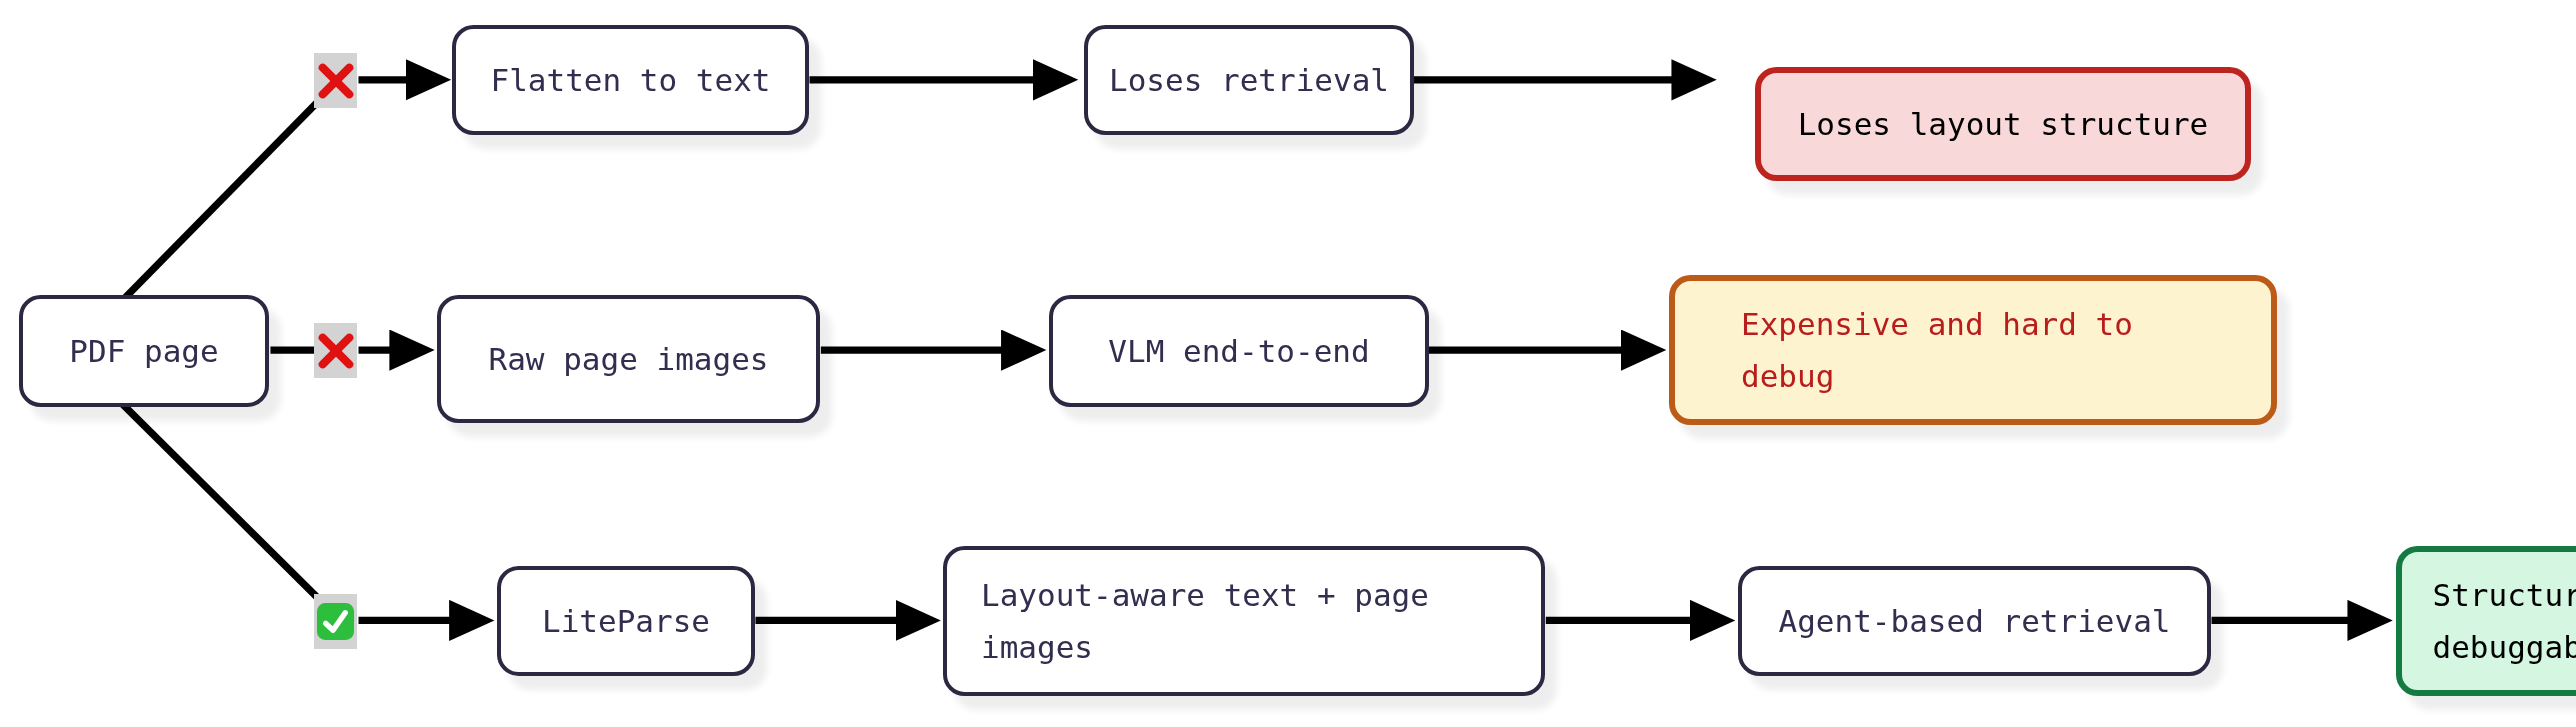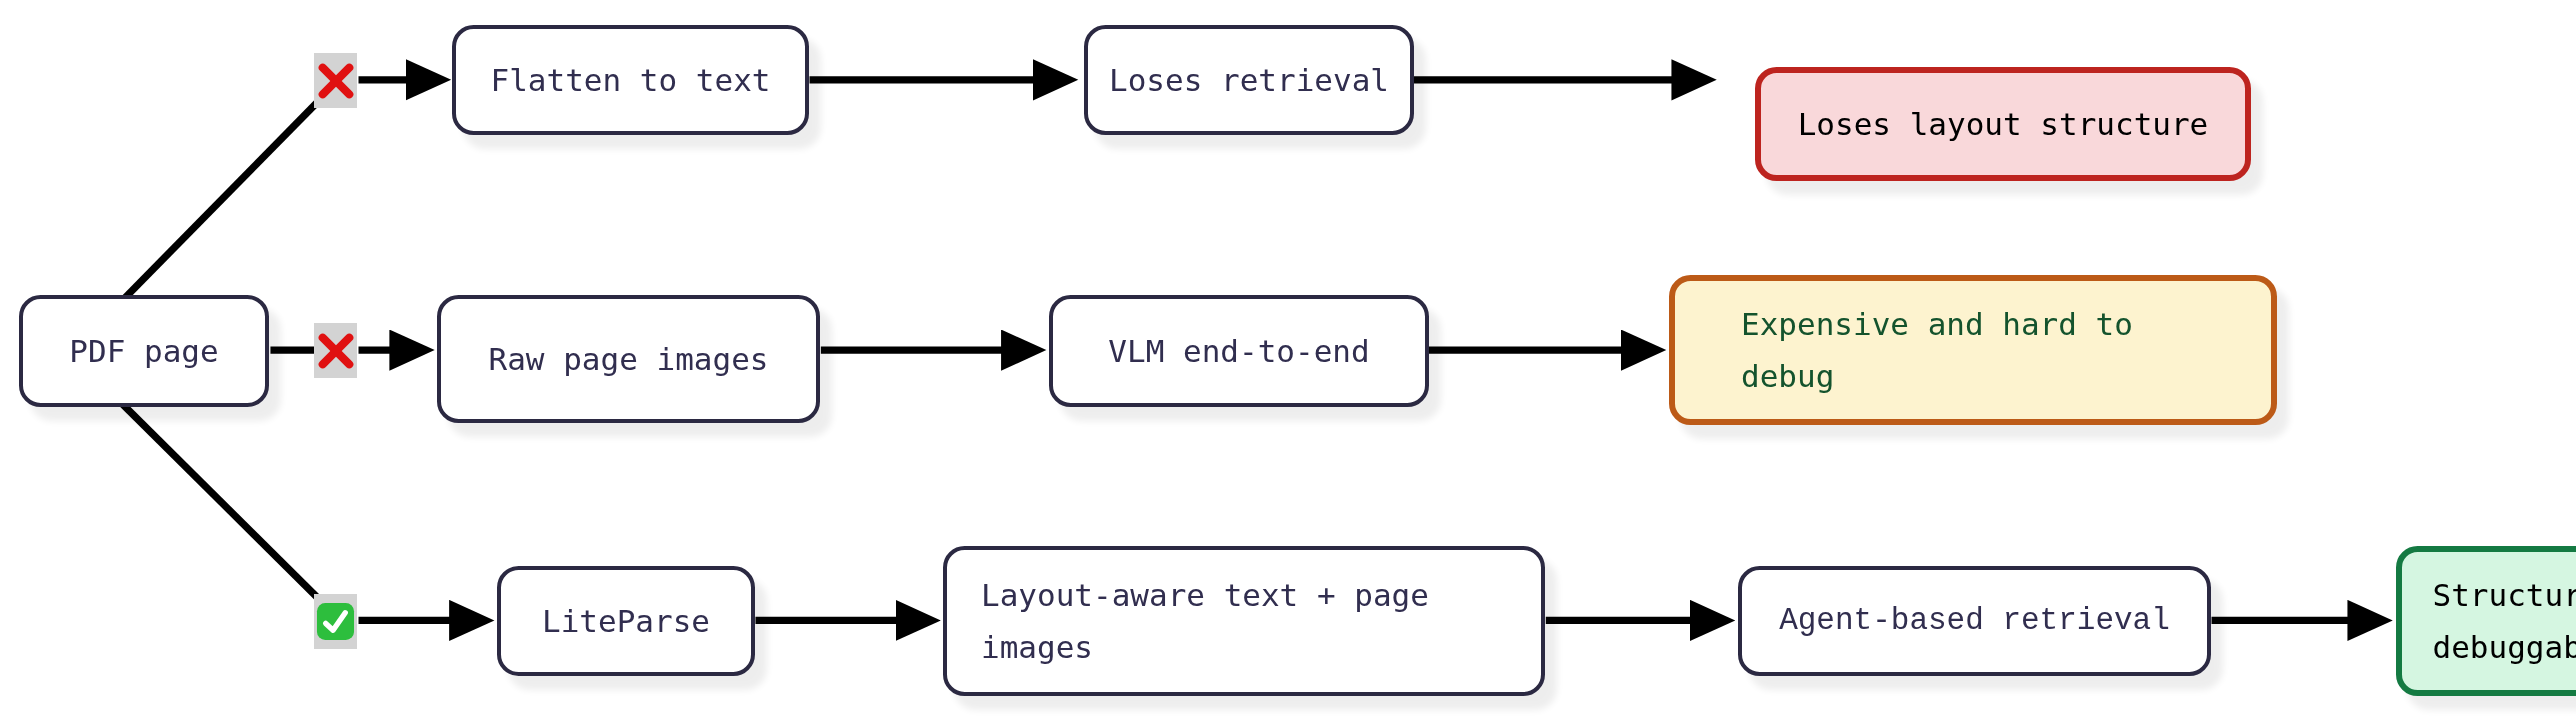--- a/index.html
+++ b/index.html
@@ -17,36 +17,36 @@
     display:flex;align-items:center;justify-content:center;
     background:#ffffff;
     border:4.6px solid #2b2942;
     border-radius:21.6px;
     color:#312e4f;
     font-size:31px;line-height:1.68;
     box-shadow:11.3px 13.4px 7.2px rgba(0,0,0,0.07);
     padding:0 15.5px;
   }
   .node.bad-red{background:#f9d8da;border:6.2px solid #bd241f;color:#000000;}
-  .node.bad-yellow{background:#fdf3cf;border:6.2px solid #bc5a17;color:#14532d;}
+  .node.bad-yellow{background:#fdf3cf;border:6.2px solid #bc5a17;color:#b91c1c;}
   .node.good-green{background:#d5f6e1;border:6.2px solid #147a42;color:#000000;}
   .node .lbl{display:inline-block;}
   .wrap-narrow .lbl{max-width:464px;}
   .wrap-mid .lbl{max-width:526px;}
   
   #n-pdf{left:19px;top:295px;width:250px;height:112px;}
   #n-flatten{left:452px;top:25px;width:357px;height:110px;}
   #n-textretr{left:1084px;top:25px;width:330px;height:110px;}
   #n-red{left:1755px;top:23px;width:496px;height:114px;margin-top:44px;}
   #n-raw{left:437px;top:295px;width:383px;height:128px;}
   #n-vlm{left:1049px;top:295px;width:380px;height:112px;}
   #n-yellow{left:1669px;top:275px;width:608px;height:150px;}
   #n-lite{left:497px;top:566px;width:258px;height:110px;}
   #n-layout{left:943px;top:546px;width:602px;height:150px;}
-  #n-agent{left:1738px;top:566px;width:473px;height:110px;font-family:Liberation Mono, monospace;}
+  #n-agent{left:1738px;top:566px;width:473px;height:110px;}
   #n-green{left:2396px;top:546px;width:599px;height:150px;}
   
   .chip{
     position:absolute;z-index:3;
     width:43px;height:55px;
     background:#d3d3d3;
     display:flex;align-items:center;justify-content:center;
   }
   #chip-top{left:314px;top:53px;}
   #chip-mid{left:314px;top:323px;}

